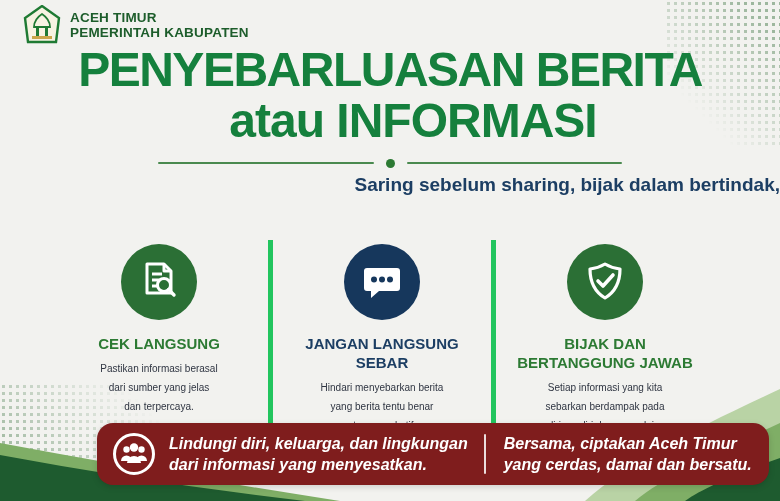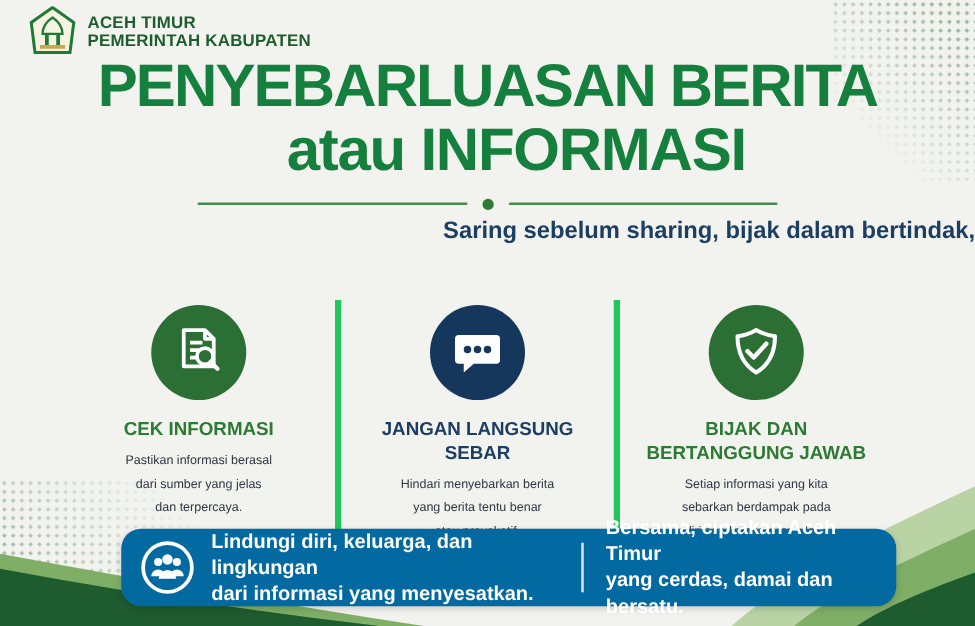--- a/index.html
+++ b/index.html
@@ -54,24 +54,25 @@
   .circle{width:76px;height:76px;border-radius:50%;margin:0 auto;display:flex;align-items:center;justify-content:center;}
   .circle.green{background:#2b6f35;}
   .circle.navy{background:#16375c;}
   .col-head{margin-top:14px;font-weight:700;font-size:15px;line-height:19px;}
   .col-head.green{color:#2c7a33;}
   .col-head.navy{color:#1c3e63;}
   .col-desc{margin-top:6px;color:#2f3542;font-size:10px;line-height:19px;}
 
   
   .banner{
-    position:absolute;left:97px;top:423px;width:620px;height:62px;
-    background:#0369a1;border-radius:16px;
+    position:absolute;left:97px;top:423px;width:672px;height:62px;
+    background:#7f1d1d;border-radius:16px;
     display:flex;align-items:center;color:#ffffff;z-index:5;
     box-shadow:0 2px 6px rgba(0,0,0,.15);
+    font-style:italic;
   }
   .banner .picon{margin-left:14px;flex:0 0 auto;display:flex;}
   .banner-text{font-weight:700;font-size:16px;line-height:21px;}
   .banner-left{margin-left:12px;}
   .banner-sep{width:2px;height:40px;background:rgba(255,255,255,.85);border-radius:1px;margin:0 18px 0 16px;flex:0 0 auto;}
 </style>
 </head>
 <body>
 
 <div class="poster">
@@ -126,21 +127,21 @@
           <path d="M10,4 h17 l7,7 v22 h-24 Z" fill="none" stroke="#ffffff" stroke-width="3" stroke-linejoin="round"></path>
           <path d="M27,4 v7 h7" fill="none" stroke="#ffffff" stroke-width="3" stroke-linejoin="round"></path>
           <line x1="15" y1="14" x2="25" y2="14" stroke="#ffffff" stroke-width="3"></line>
           <line x1="15" y1="20" x2="23" y2="20" stroke="#ffffff" stroke-width="3"></line>
           <line x1="15" y1="26" x2="20" y2="26" stroke="#ffffff" stroke-width="3"></line>
           <circle cx="27" cy="25" r="6.5" fill="#2b6f35" stroke="#ffffff" stroke-width="3"></circle>
           <line x1="31.5" y1="29.5" x2="37" y2="35" stroke="#ffffff" stroke-width="3.4" stroke-linecap="round"></line>
         </svg>
       </div>
       <div class="col-head green">
-        <div>CEK INFORMASI</div>
+        <div>CEK LANGSUNG</div>
       </div>
       <div class="col-desc">
         <div>Pastikan informasi berasal</div>
         <div>dari sumber yang jelas</div>
         <div>dan terpercaya.</div>
       </div>
     </div>
 
     <div class="col">
       <div class="circle navy">

